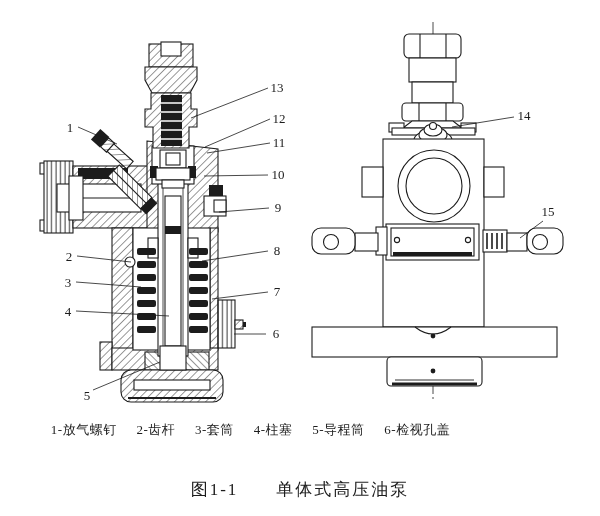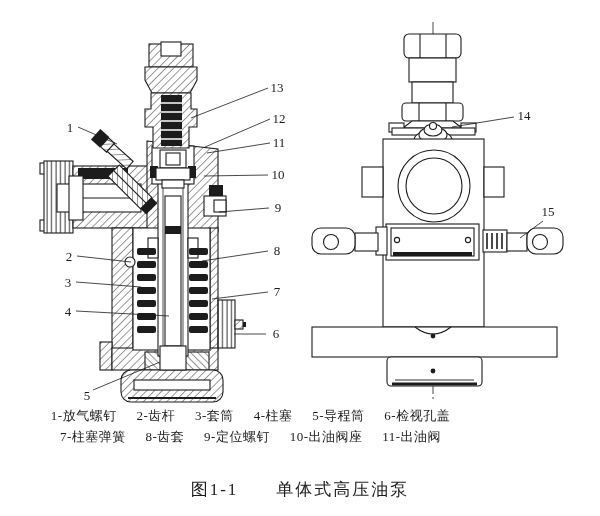--- a/index.html
+++ b/index.html
@@ -3,21 +3,21 @@
 <meta charset="utf-8">
 <style>
   html,body{margin:0;padding:0;background:#e8e8e8;}
   .page{
     position:relative;width:600px;height:516px;background:#ffffff;
     margin:0 auto;overflow:hidden;
     font-family:"Liberation Serif","DejaVu Serif",serif;color:#1c1c1c;
   }
   svg{display:block;}
   .callout{font-family:"Liberation Serif","DejaVu Serif",serif;font-size:13px;fill:#1c1c1c;}
-  .captions{position:absolute;left:0;top:405px;width:501px;text-align:center;}
+  .captions{position:absolute;left:0;top:419px;width:501px;text-align:center;}
   .cap-line{font-size:13px;line-height:21px;letter-spacing:0.5px;white-space:nowrap;}
   .cap-line span{display:inline-block;margin:0 8px;}
   .fig-title{position:absolute;left:0;top:478px;width:600px;text-align:center;
     font-size:17px;letter-spacing:2px;}
   .fig-title .fig-no{margin-right:38px;}
 </style>
 </head>
 <body>
 
 <div class="page">
@@ -272,26 +272,19 @@
 
 <div class="captions">
   <div class="cap-line">
     <span>1-放气螺钉</span>
     <span>2-齿杆</span>
     <span>3-套筒</span>
     <span>4-柱塞</span>
     <span>5-导程筒</span>
     <span>6-检视孔盖</span>
   </div>
-  <div class="cap-line">
-    <span>7-柱塞弹簧</span>
-    <span>8-齿套</span>
-    <span>9-定位螺钉</span>
-    <span>10-出油阀座</span>
-    <span>11-出油阀</span>
-  </div>
 </div>
 
 <div class="fig-title">
   <span class="fig-no">图1-1</span><span>单体式高压油泵</span>
 </div>
 
 </div>
 
 </body></html>

